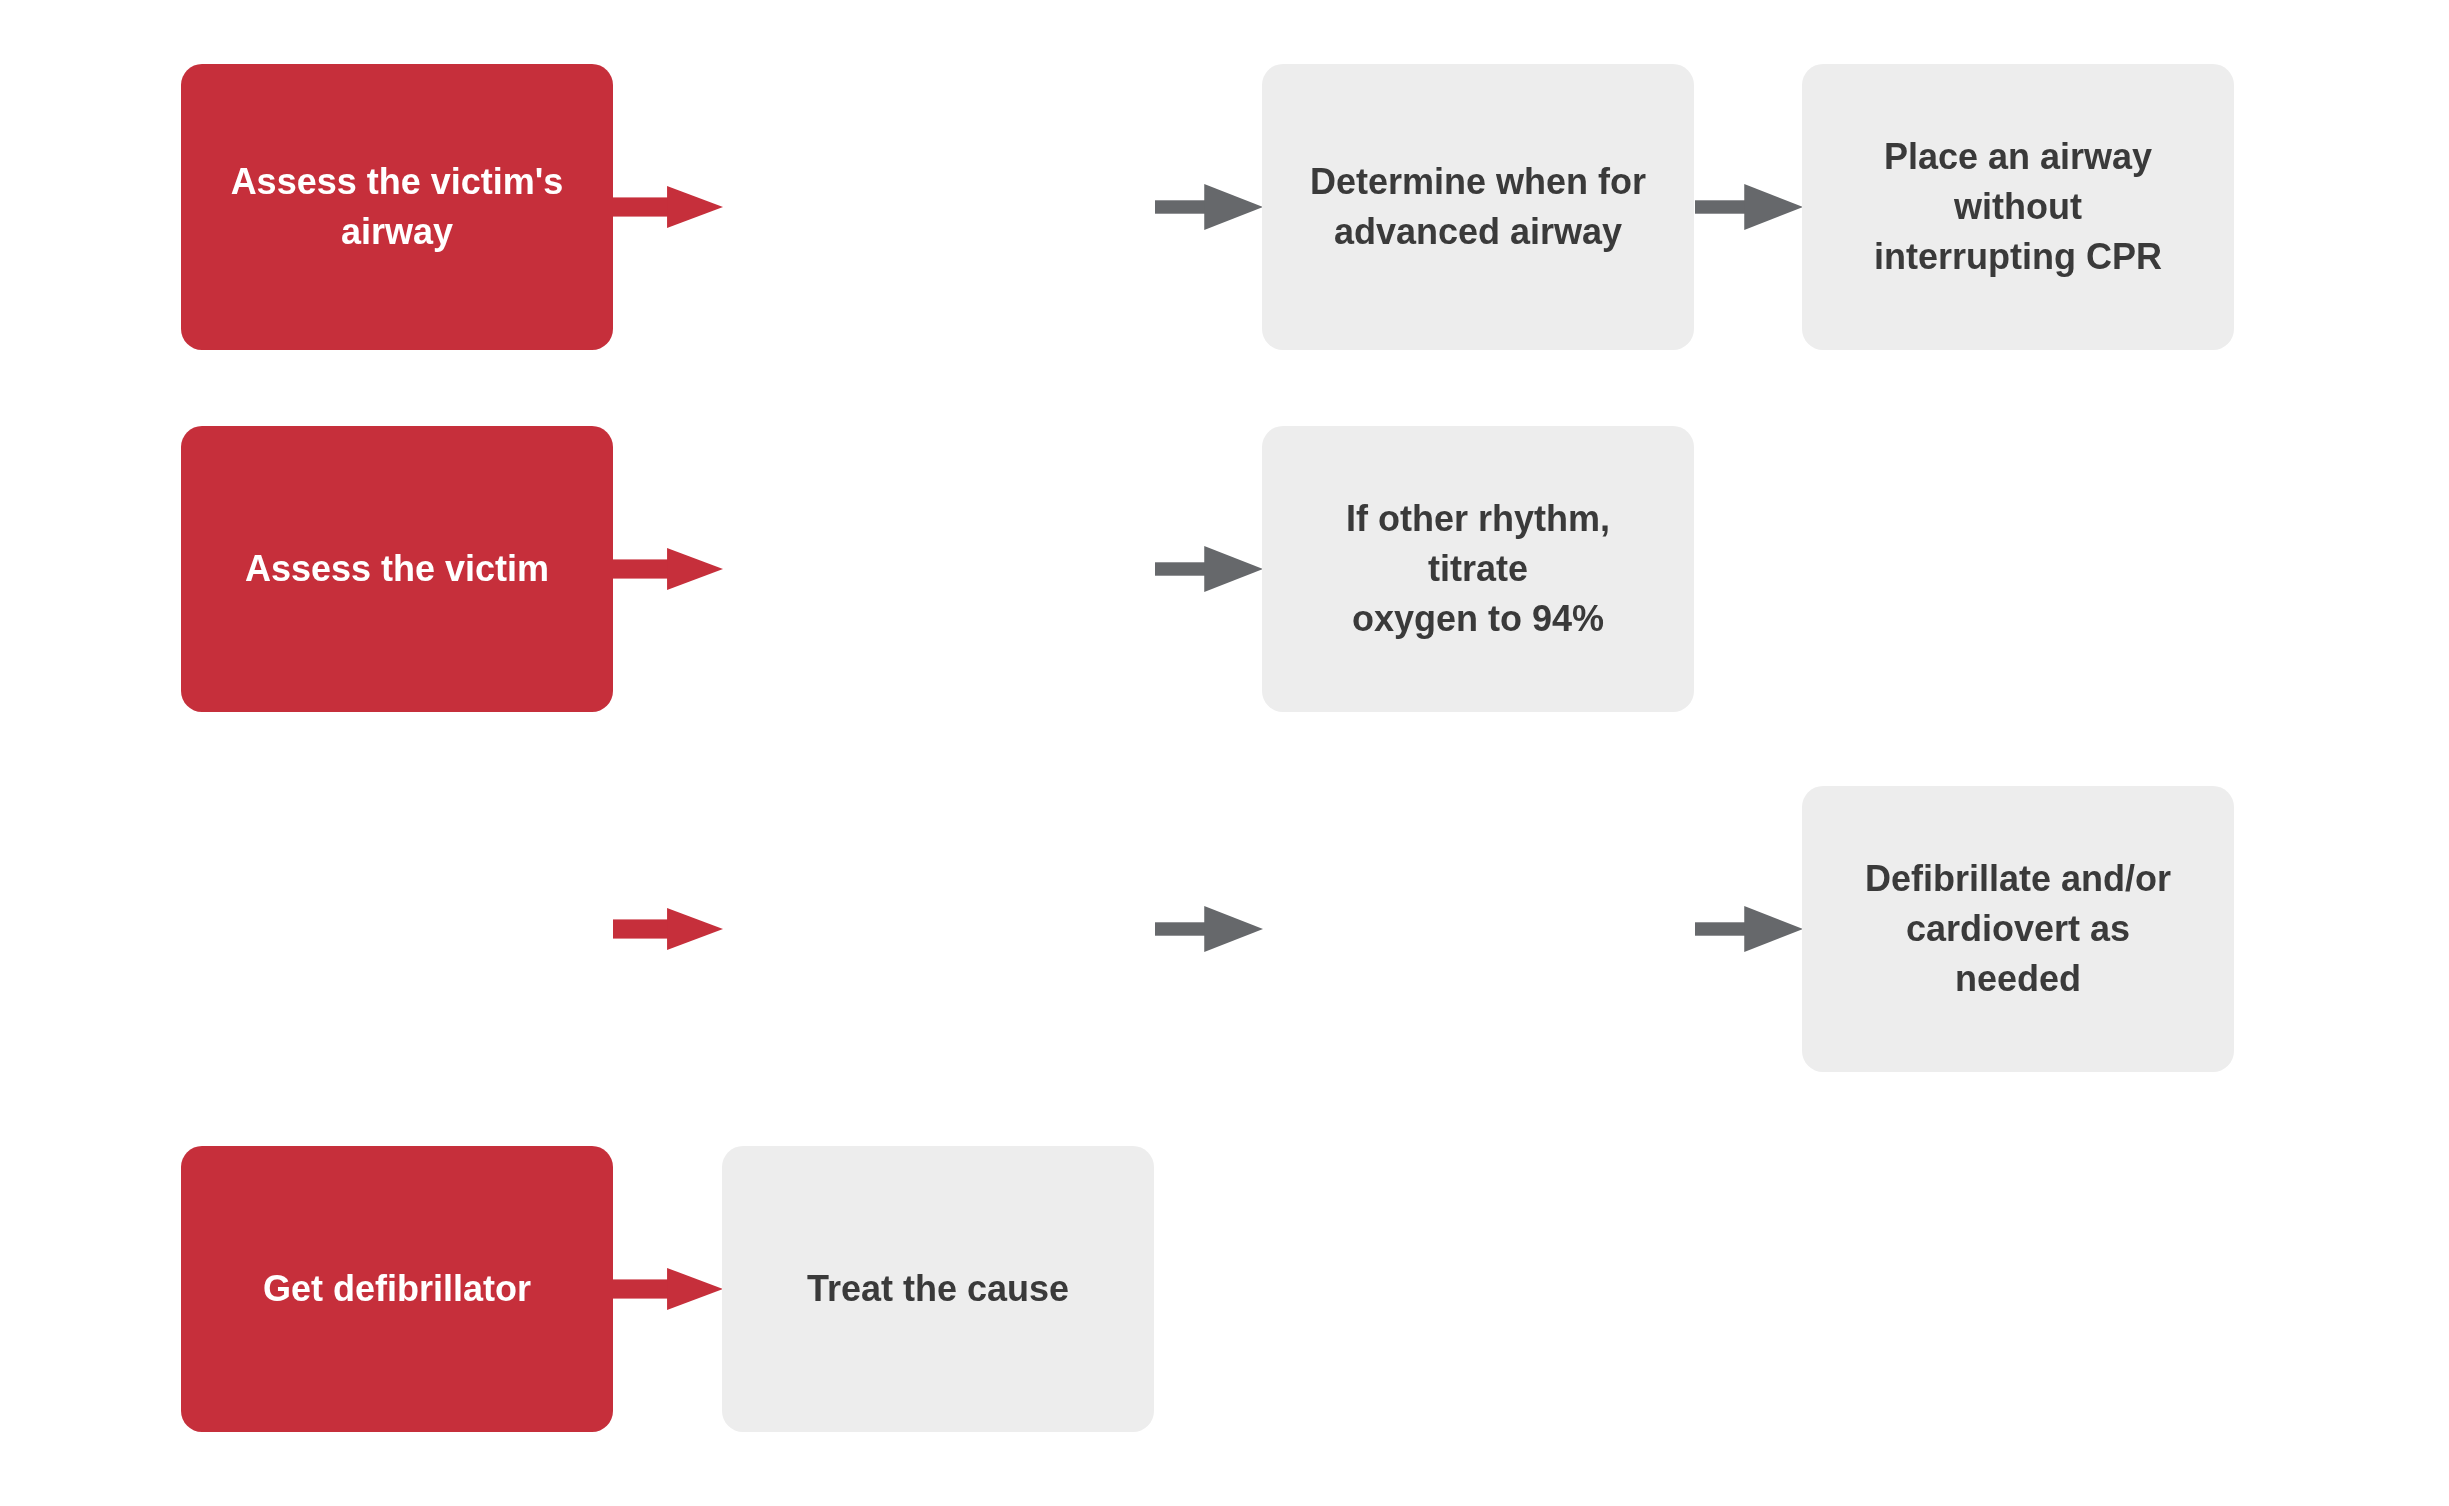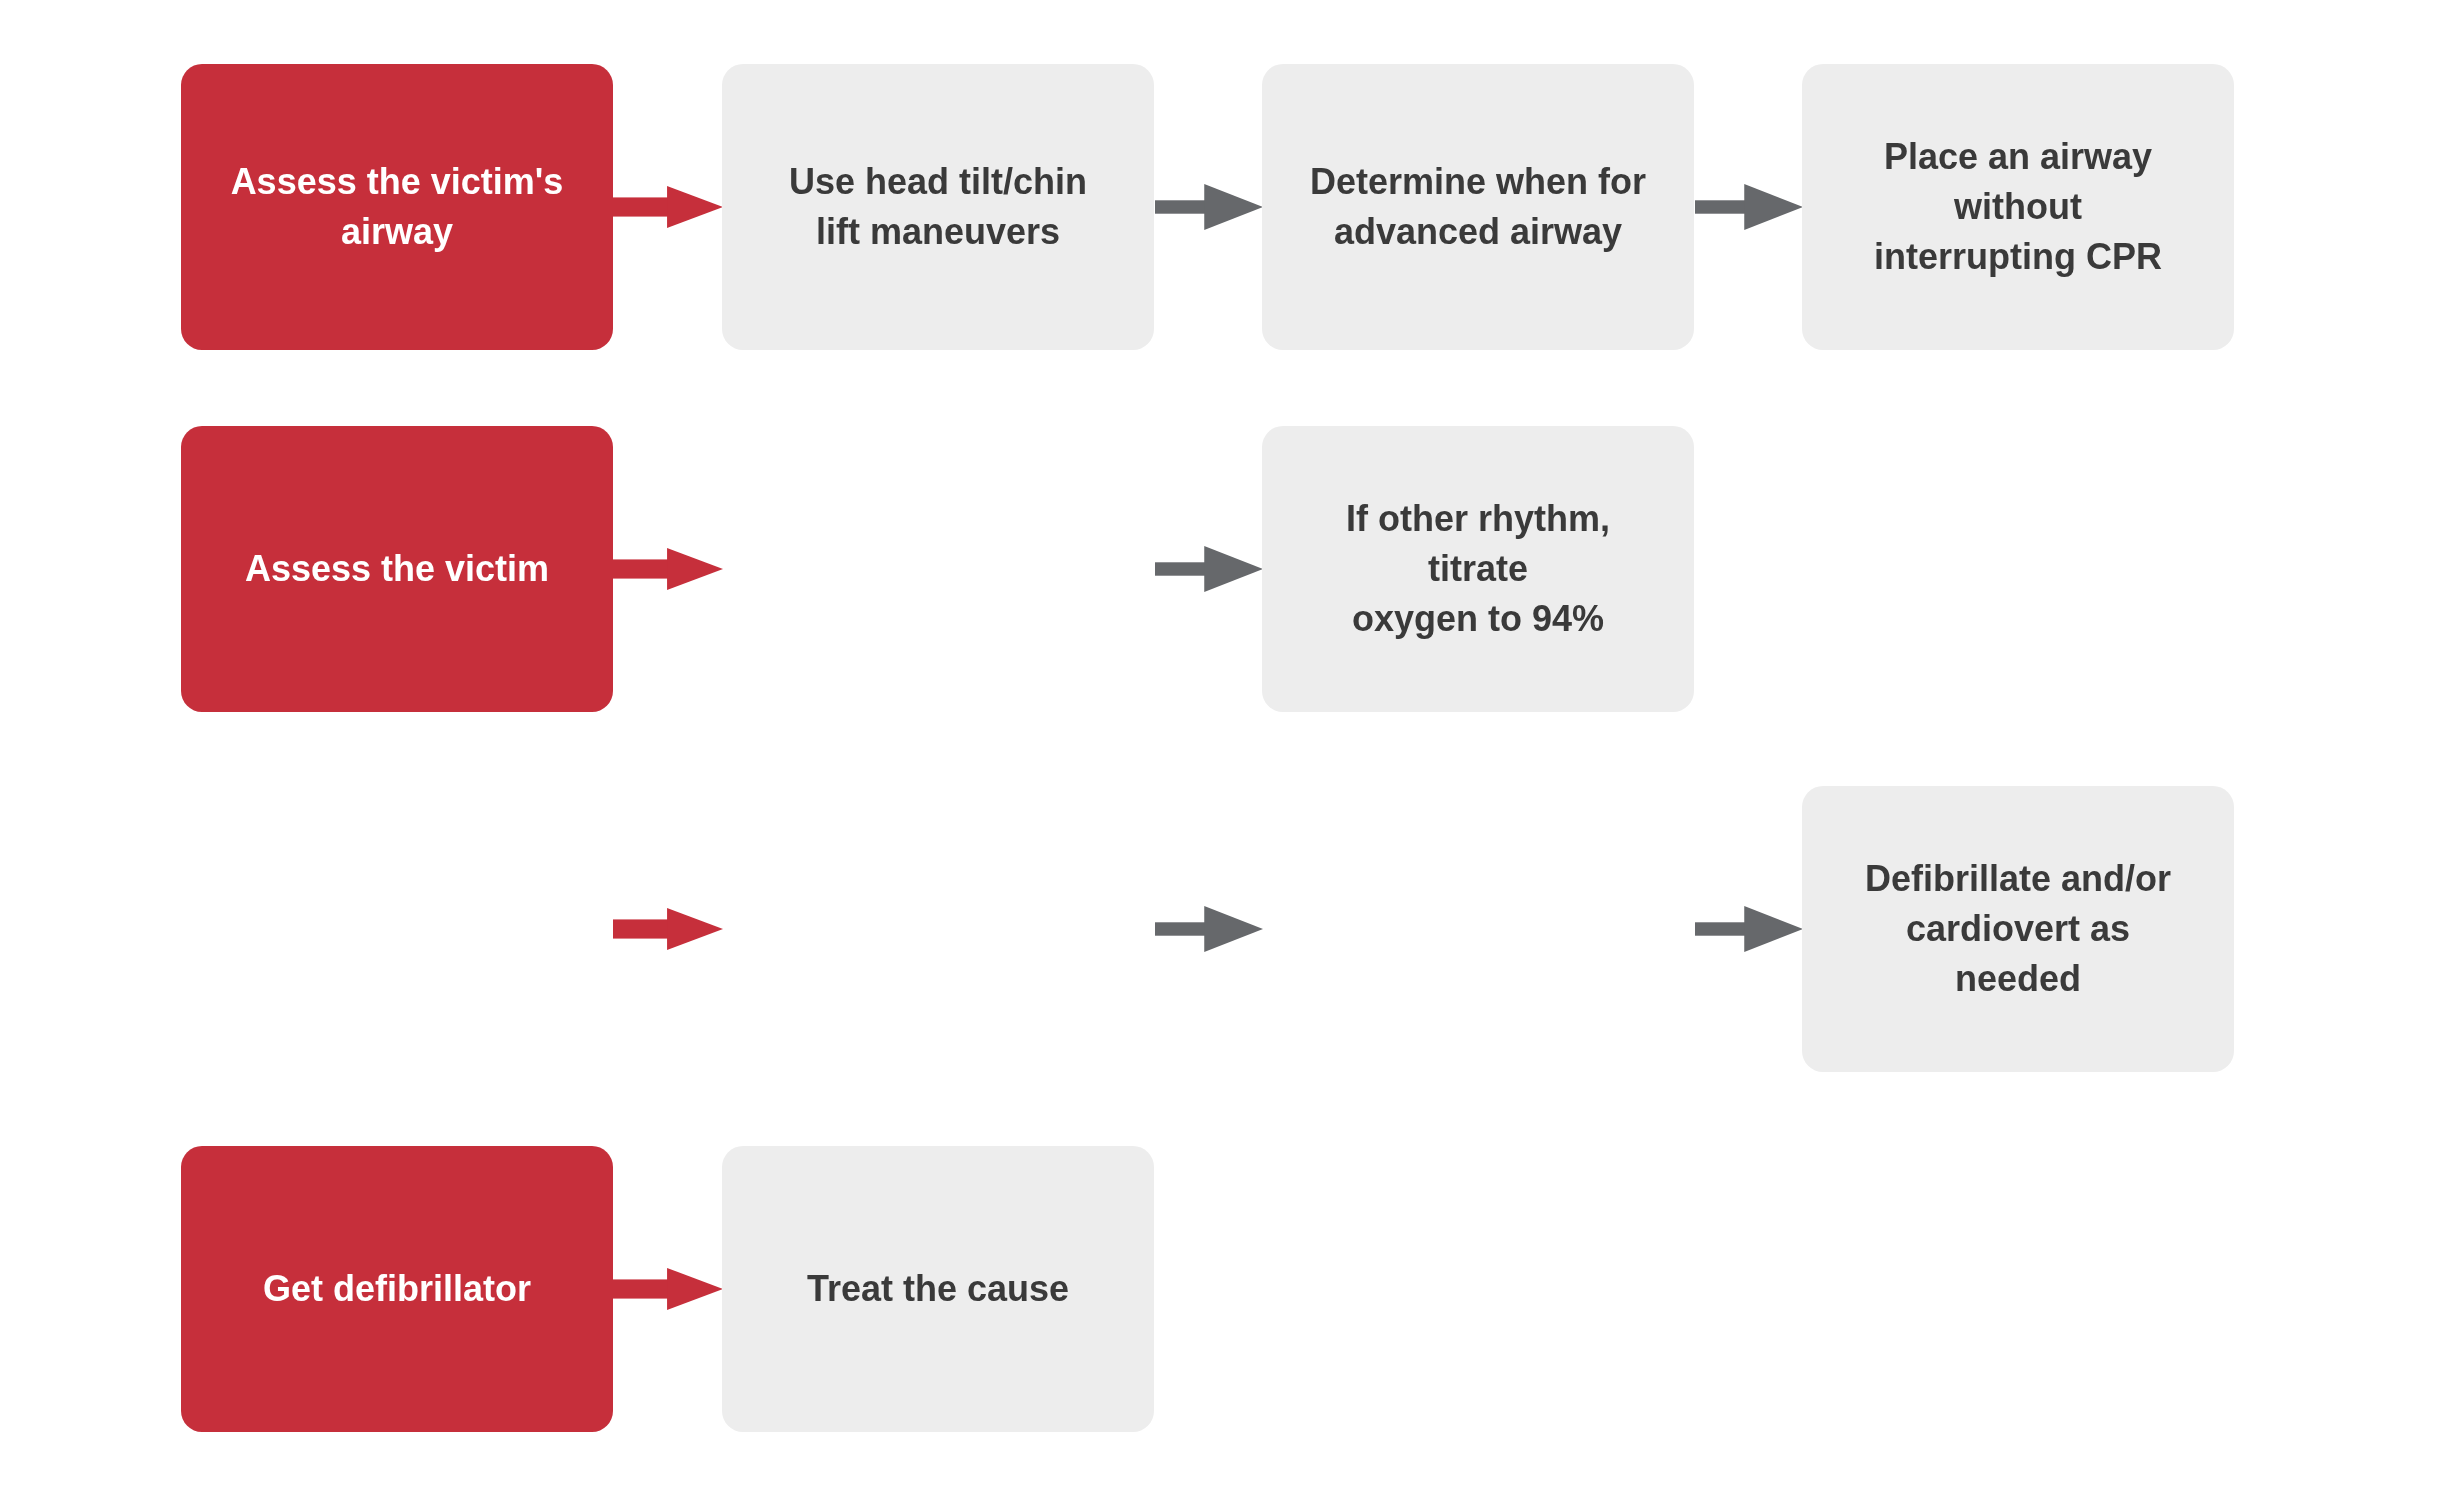--- a/index.html
+++ b/index.html
@@ -35,24 +35,20 @@
 
   <div class="box red r1 c1">
     <span class="label">Assess the victim's
 airway</span>
   </div>
   <div class="arrow ar1 g1 arrow-red">
     <svg viewBox="0 0 114 48" preserveAspectRatio="none">
         <rect x="0" y="14" width="58" height="20"></rect>
         <polygon points="56,2 114,24 56,46"></polygon>
       </svg>
-  </div>
-  <div class="box gray r1 c2">
-    <span class="label">Use head tilt/chin
-lift maneuvers</span>
   </div>
   <div class="arrow ar1 g2 arrow-gray">
     <svg viewBox="0 0 114 48" preserveAspectRatio="none">
         <rect x="0" y="17" width="54" height="14"></rect>
         <polygon points="52,0 114,24 52,48"></polygon>
       </svg>
   </div>
   <div class="box gray r1 c3">
     <span class="label">Determine when for
 advanced airway</span>

